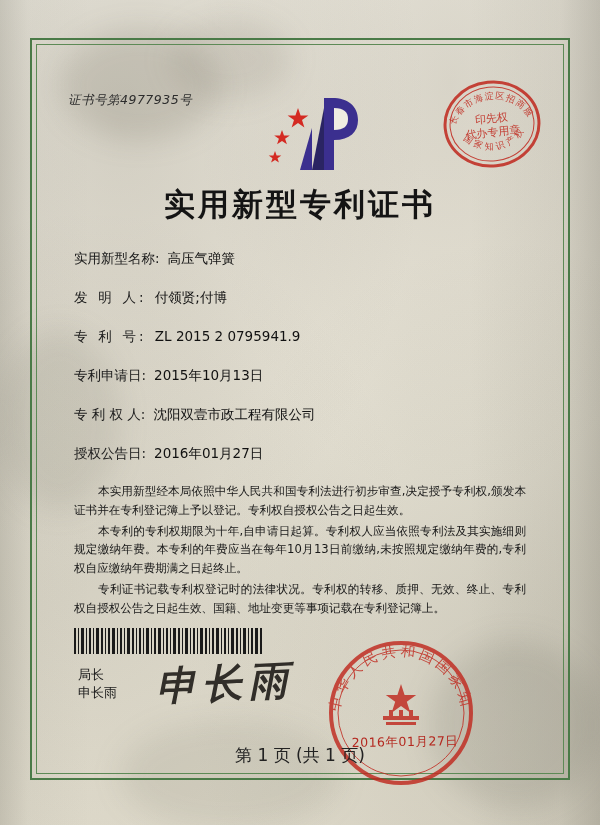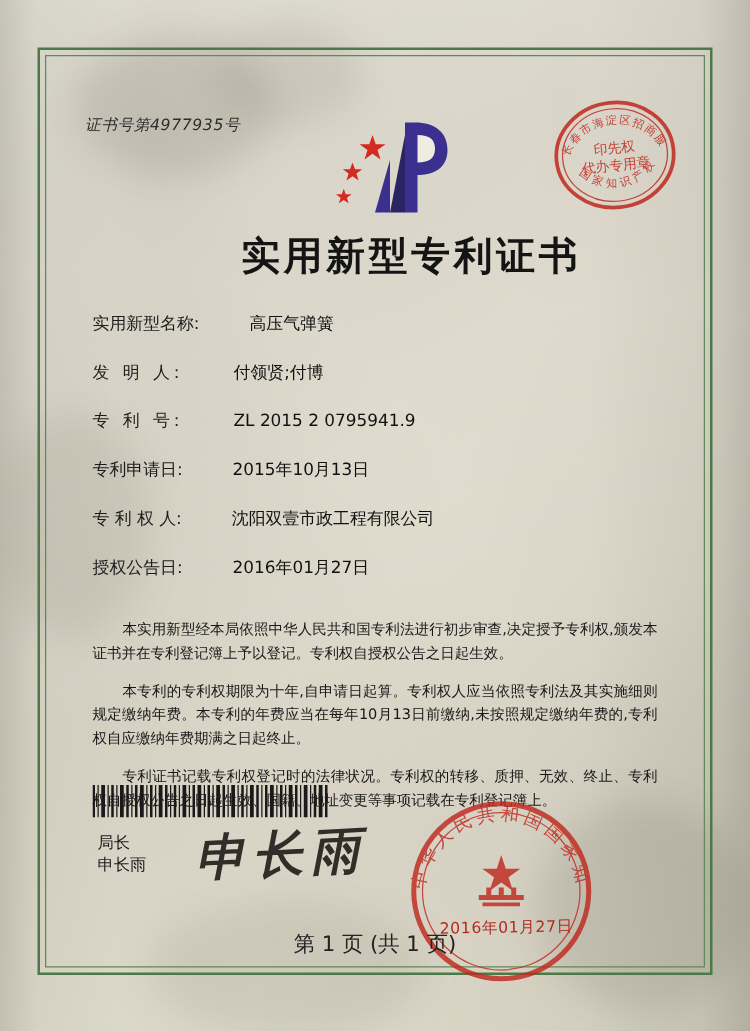--- a/index.html
+++ b/index.html
@@ -100,36 +100,34 @@
     position: absolute;
     left: 0;
     top: 140px;
     width: 528px;
     text-align: center;
     font-size: 31px;
     font-weight: bold;
     letter-spacing: 3px;
     color: #141414;
     font-family: "DejaVu Sans", "Liberation Sans", sans-serif;
-    padding-left: 29px;
   }
 
   .fields {
     position: absolute;
     left: 38px;
     top: 206px;
     width: 452px;
   }
   .field-row {
     display: flex;
     align-items: baseline;
     margin-bottom: 21px;
     font-size: 13.5px;
     color: #1c1c1c;
-    gap: 32px;
   }
   .field-label {
     white-space: nowrap;
     margin-right: 8px;
   }
   .field-value {
     color: #111;
   }
   .field-label.spaced {
     letter-spacing: 3.2px;
@@ -139,21 +137,21 @@
     position: absolute;
     left: 38px;
     top: 438px;
     width: 452px;
     font-size: 11.6px;
     line-height: 1.62;
     color: #181818;
     text-align: justify;
   }
   .paras p {
-    margin: 12px 0 2px 0;
+    margin: 0 0 2px 0;
     text-indent: 24px;
   }
 
   .barcode {
     position: absolute;
     left: 38px;
     top: 584px;
     width: 190px;
     height: 26px;
   }

